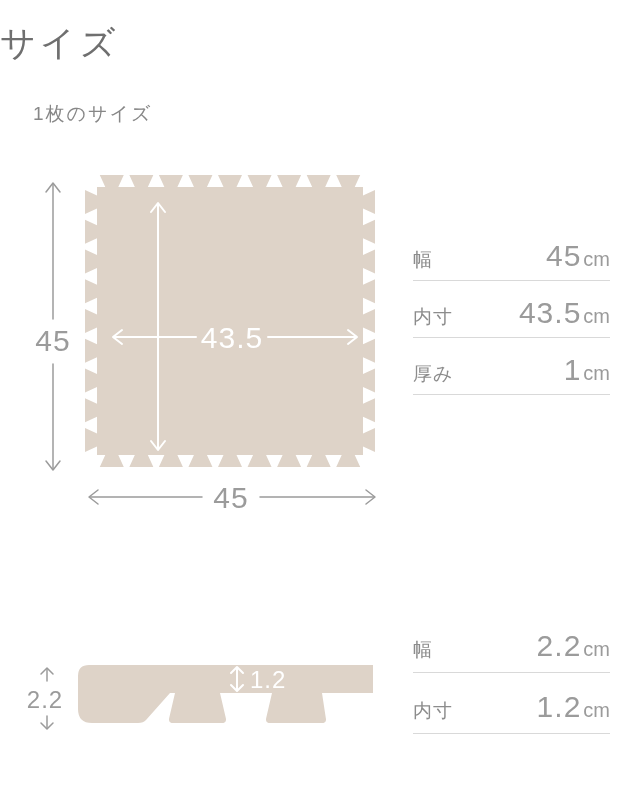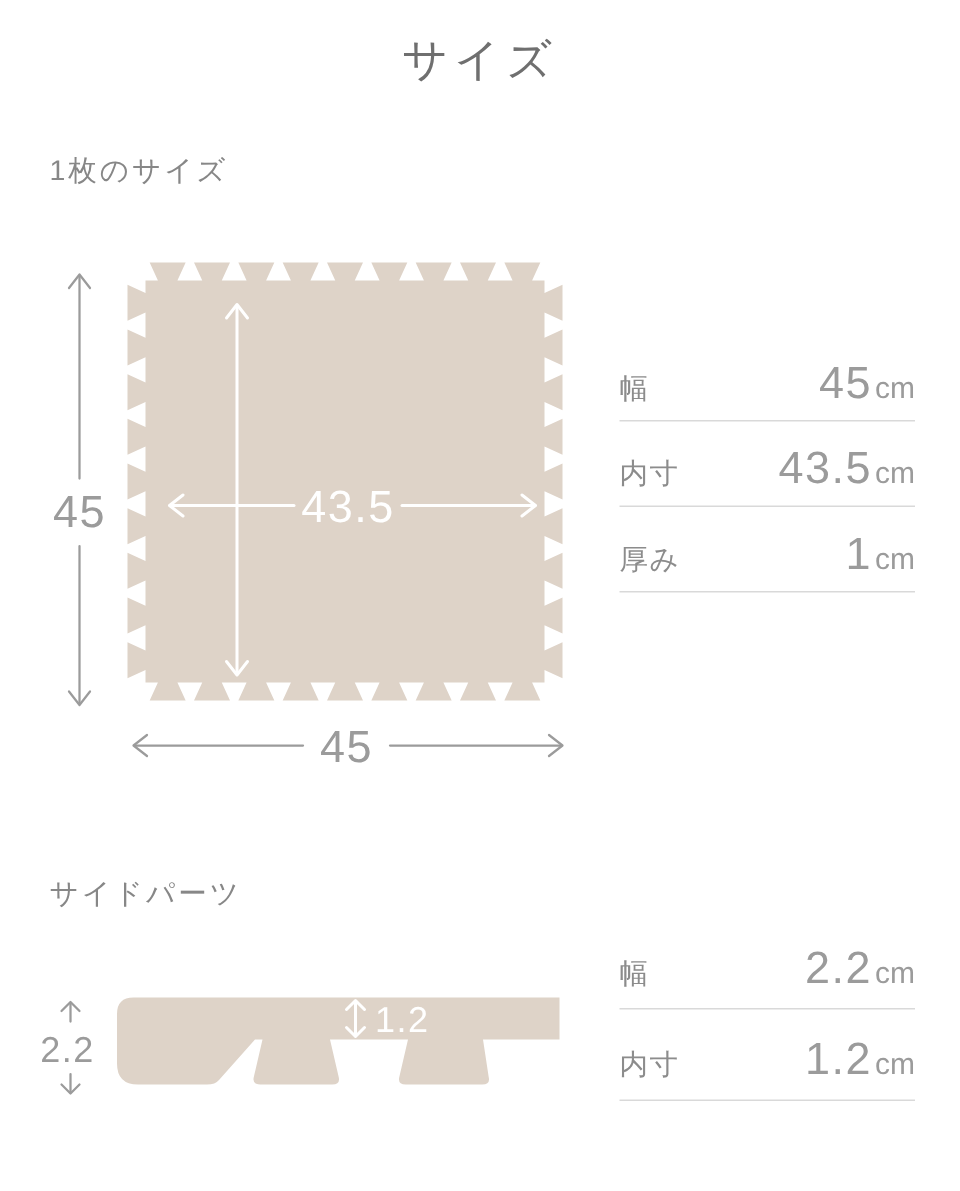--- a/index.html
+++ b/index.html
@@ -5,22 +5,22 @@
   html,body{margin:0;padding:0;background:#fff;}
   .page{
     position:relative;
     width:640px;height:794px;
     background:#fff;
     overflow:hidden;
     font-family:"Liberation Sans","DejaVu Sans",sans-serif;
   }
   .page-title{
     position:absolute;top:20px;left:0;width:640px;
-    margin:0;text-align:center;
-    font-size:30px;font-weight:400;letter-spacing:4px;
+    margin:0;
+    font-size:35px;font-weight:400;letter-spacing:4px;
     color:var(--title-text,#6f6f6f);
   }
   .section-heading{
     position:absolute;margin:0;
     font-size:19px;font-weight:400;letter-spacing:2px;
     color:var(--heading-text,#878787);
   }
   #heading-one{left:33px;top:101px;}
   #heading-two{left:33px;top:583px;}
   .figure-svg{position:absolute;overflow:visible;}
@@ -115,21 +115,20 @@
     </div>
     <div class="spec-row">
       <span class="spec-label">厚み</span>
       <span class="spec-value">
         <span class="spec-num">1</span>
         <span class="spec-unit">cm</span>
       </span>
     </div>
   </div>
 
-  <h2 class="section-heading" id="heading-two">サイドパーツ</h2>
 
   <svg class="figure-svg" id="side-figure" viewBox="0 0 350 85">
 
     <path class="mat-shape" d="M 59 10
          L 343 10
          L 343 38
          L 292 38
          L 295.8 63 Q 297 68 291.5 68
          L 240.5 68 Q 235 68 236.2 63
          L 242 38

